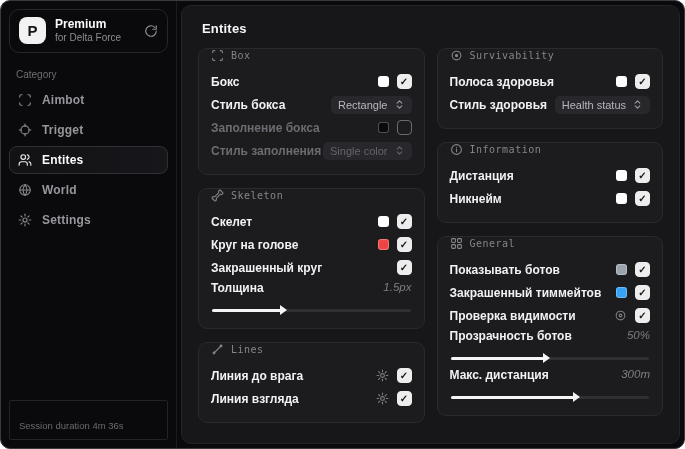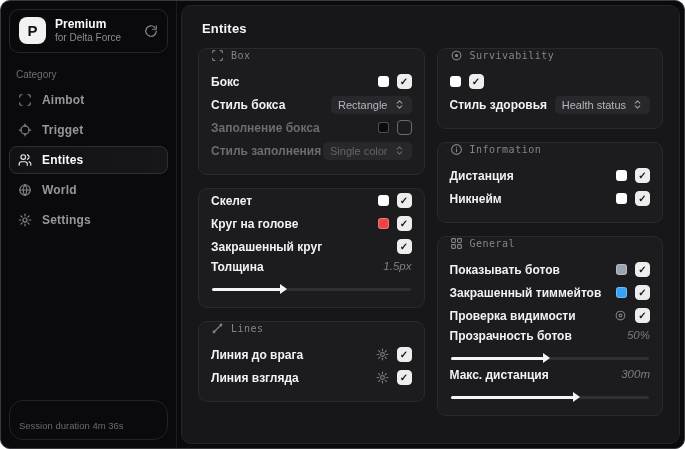--- a/index.html
+++ b/index.html
@@ -17,21 +17,21 @@
   .brand-sub { font-size:10px; color:#8c8c92; }
   .brand-action { color:#8c8c92; display:flex; }
   .category { font-size:10px; color:#6e6e74; margin:16px 0 6px 7px; }
   .nav { display:flex; flex-direction:column; gap:2px;justify-content:space-between; }
   .nav-item { display:flex; align-items:center; gap:10px; padding:6px 8px; border-radius:8px; border:1px solid transparent; color:#96969c; font-size:12px; cursor:default; }
   .nav-item .ic { display:flex; color:#84848a; }
   .nav-item.active { border-color:#2f2f35; background:linear-gradient(90deg,#121215,#17171b); color:#fafafa; }
   .nav-item.active .ic { color:#e8e8ea; }
   .nav-label { font-weight:bold; letter-spacing:.2px; }
   .sidebar-spacer { flex:1; }
-  .session-box { border:1px solid #222227; border-radius:14px; padding:8px 9px; height:40px; display:flex; align-items:flex-end; }
+  .session-box { border:1px solid #222227; border-radius:2px; padding:8px 9px; height:40px; display:flex; align-items:flex-end; }
   .session-text { font-size:9.5px; color:#6a6a70; }
   
   .main { flex:1; margin:4px; background:#17171a; border:1px solid #232328; border-radius:10px; padding:13px 16px; overflow:hidden; }
   .page-title { font-size:13px; font-weight:bold; color:#f5f5f5; margin:2px 0 12px 4px; letter-spacing:.2px; }
   .columns { display:flex; gap:12px; }
   .col { flex:1; display:flex; flex-direction:column; gap:13px; }
   .card { background:#1c1c1f; border:1px solid #2a2a2e; border-radius:9px; padding:0 12px 12px; }
   .card-head { display:flex; align-items:center; gap:7px; color:#84848a; font-family:"DejaVu Sans Mono", monospace; font-size:10px; letter-spacing:.5px; margin-bottom:8px; }
   .card-head .ic { display:flex; }
   .row { display:flex; align-items:center; justify-content:space-between; min-height:23px; }
@@ -200,20 +200,28 @@
                   <svg width="11" height="11" viewBox="0 0 24 24" fill="none" stroke="currentColor" stroke-width="2.4" stroke-linecap="round" stroke-linejoin="round">
                     <path d="M7 15l5 5 5-5"></path>
                     <path d="M7 9l5-5 5 5"></path>
                   </svg>
                 </span>
             </span>
           </div>
         </div>
 
         <div class="card">
+          <div class="card-head">
+            <span class="ic">
+                <svg width="13" height="13" viewBox="0 0 24 24" fill="none" stroke="currentColor" stroke-width="2" stroke-linecap="round" stroke-linejoin="round">
+                  <path d="M17 10c.7-.7 1.69 0 2.5 0a2.5 2.5 0 1 0 0-5 .5.5 0 0 1-.5-.5 2.5 2.5 0 1 0-5 0c0 .81.7 1.8 0 2.5l-7 7c-.7.7-1.69 0-2.5 0a2.5 2.5 0 0 0 0 5c.28 0 .5.22.5.5a2.5 2.5 0 1 0 5 0c0-.81-.7-1.8 0-2.5Z"></path>
+                </svg>
+              </span>
+            <span>Skeleton</span>
+          </div>
           <div class="row">
             <span class="row-label">Скелет</span>
             <span class="controls">
               <span class="swatch" style="background: rgb(255, 255, 255);"></span>
               <span class="cb on"></span>
             </span>
           </div>
           <div class="row">
             <span class="row-label">Круг на голове</span>
             <span class="controls">
@@ -296,20 +304,21 @@
           <div class="card-head">
             <span class="ic">
                 <svg width="13" height="13" viewBox="0 0 24 24" fill="none" stroke="currentColor" stroke-width="2" stroke-linecap="round" stroke-linejoin="round">
                   <circle cx="12" cy="12" r="8"></circle>
                   <circle cx="12" cy="12" r="2" fill="currentColor"></circle>
                 </svg>
               </span>
             <span>Survivability</span>
           </div>
           <div class="row">
+            <span class="row-label">Полоса здоровья</span>
             <span class="controls">
               <span class="swatch" style="background: rgb(255, 255, 255);"></span>
               <span class="cb on"></span>
             </span>
           </div>
           <div class="row">
             <span class="row-label">Стиль здоровья</span>
             <span class="dropdown">
               <span>Health status</span>
               <span class="ic">

